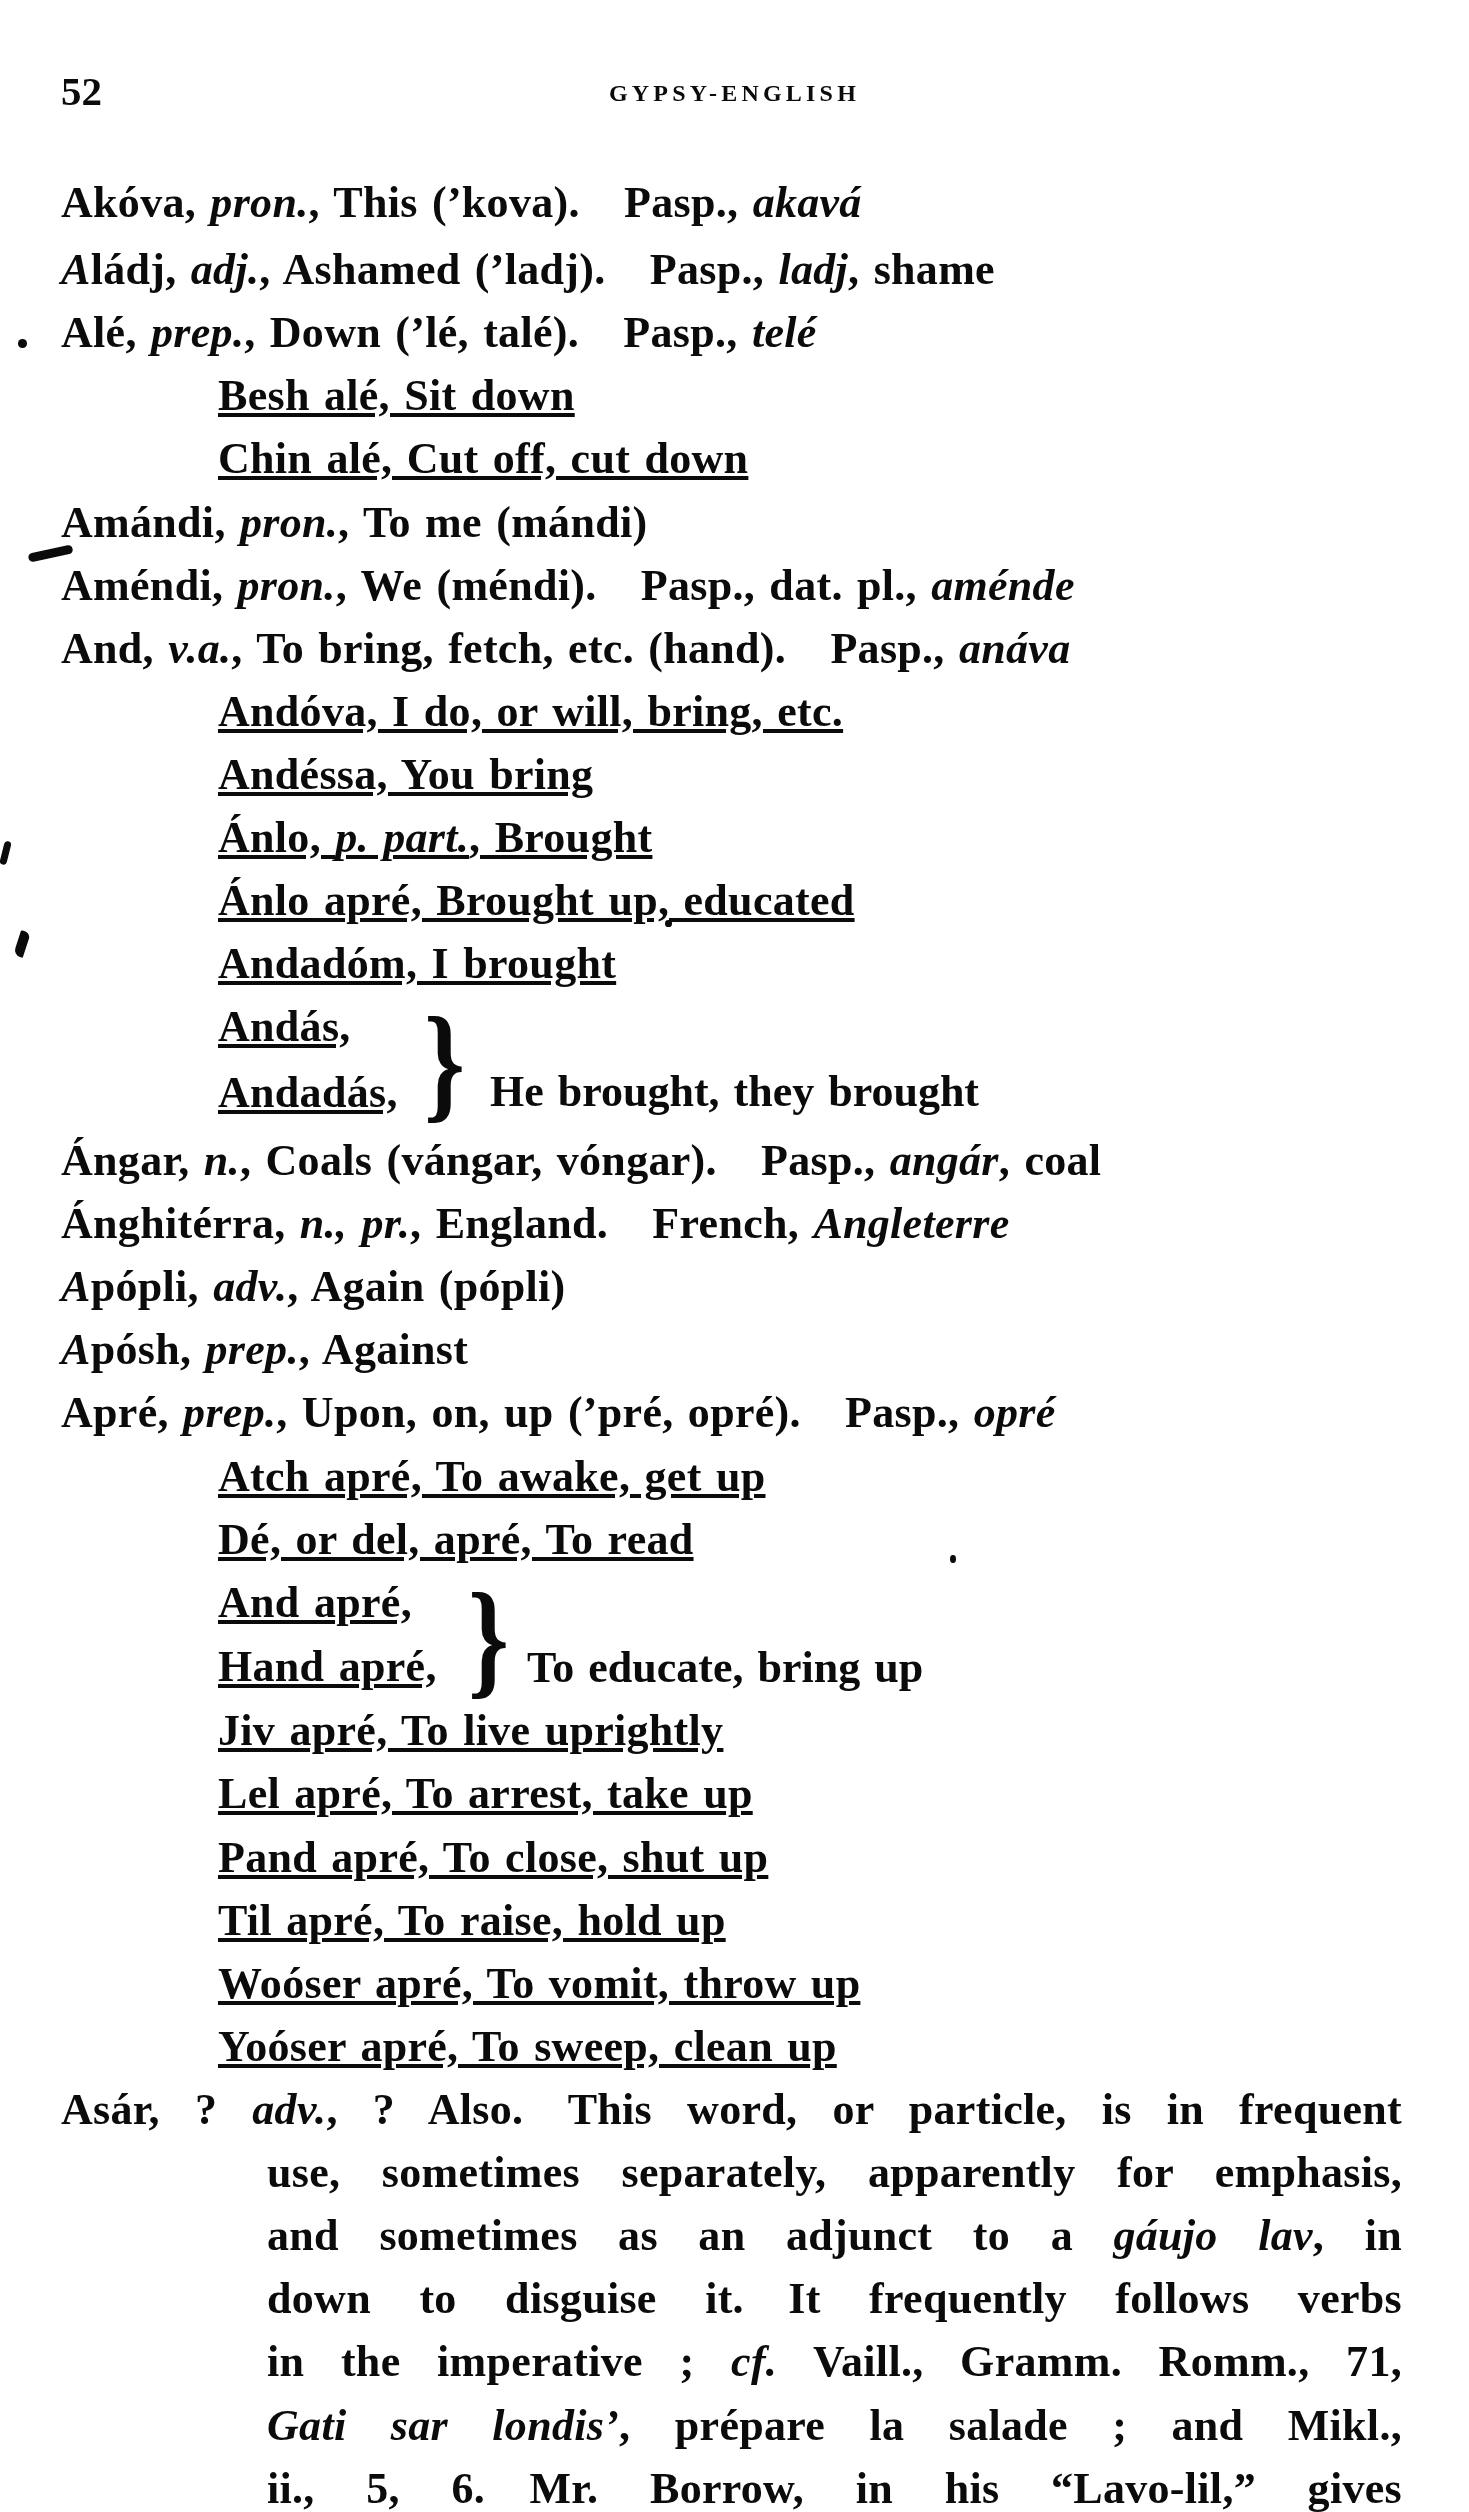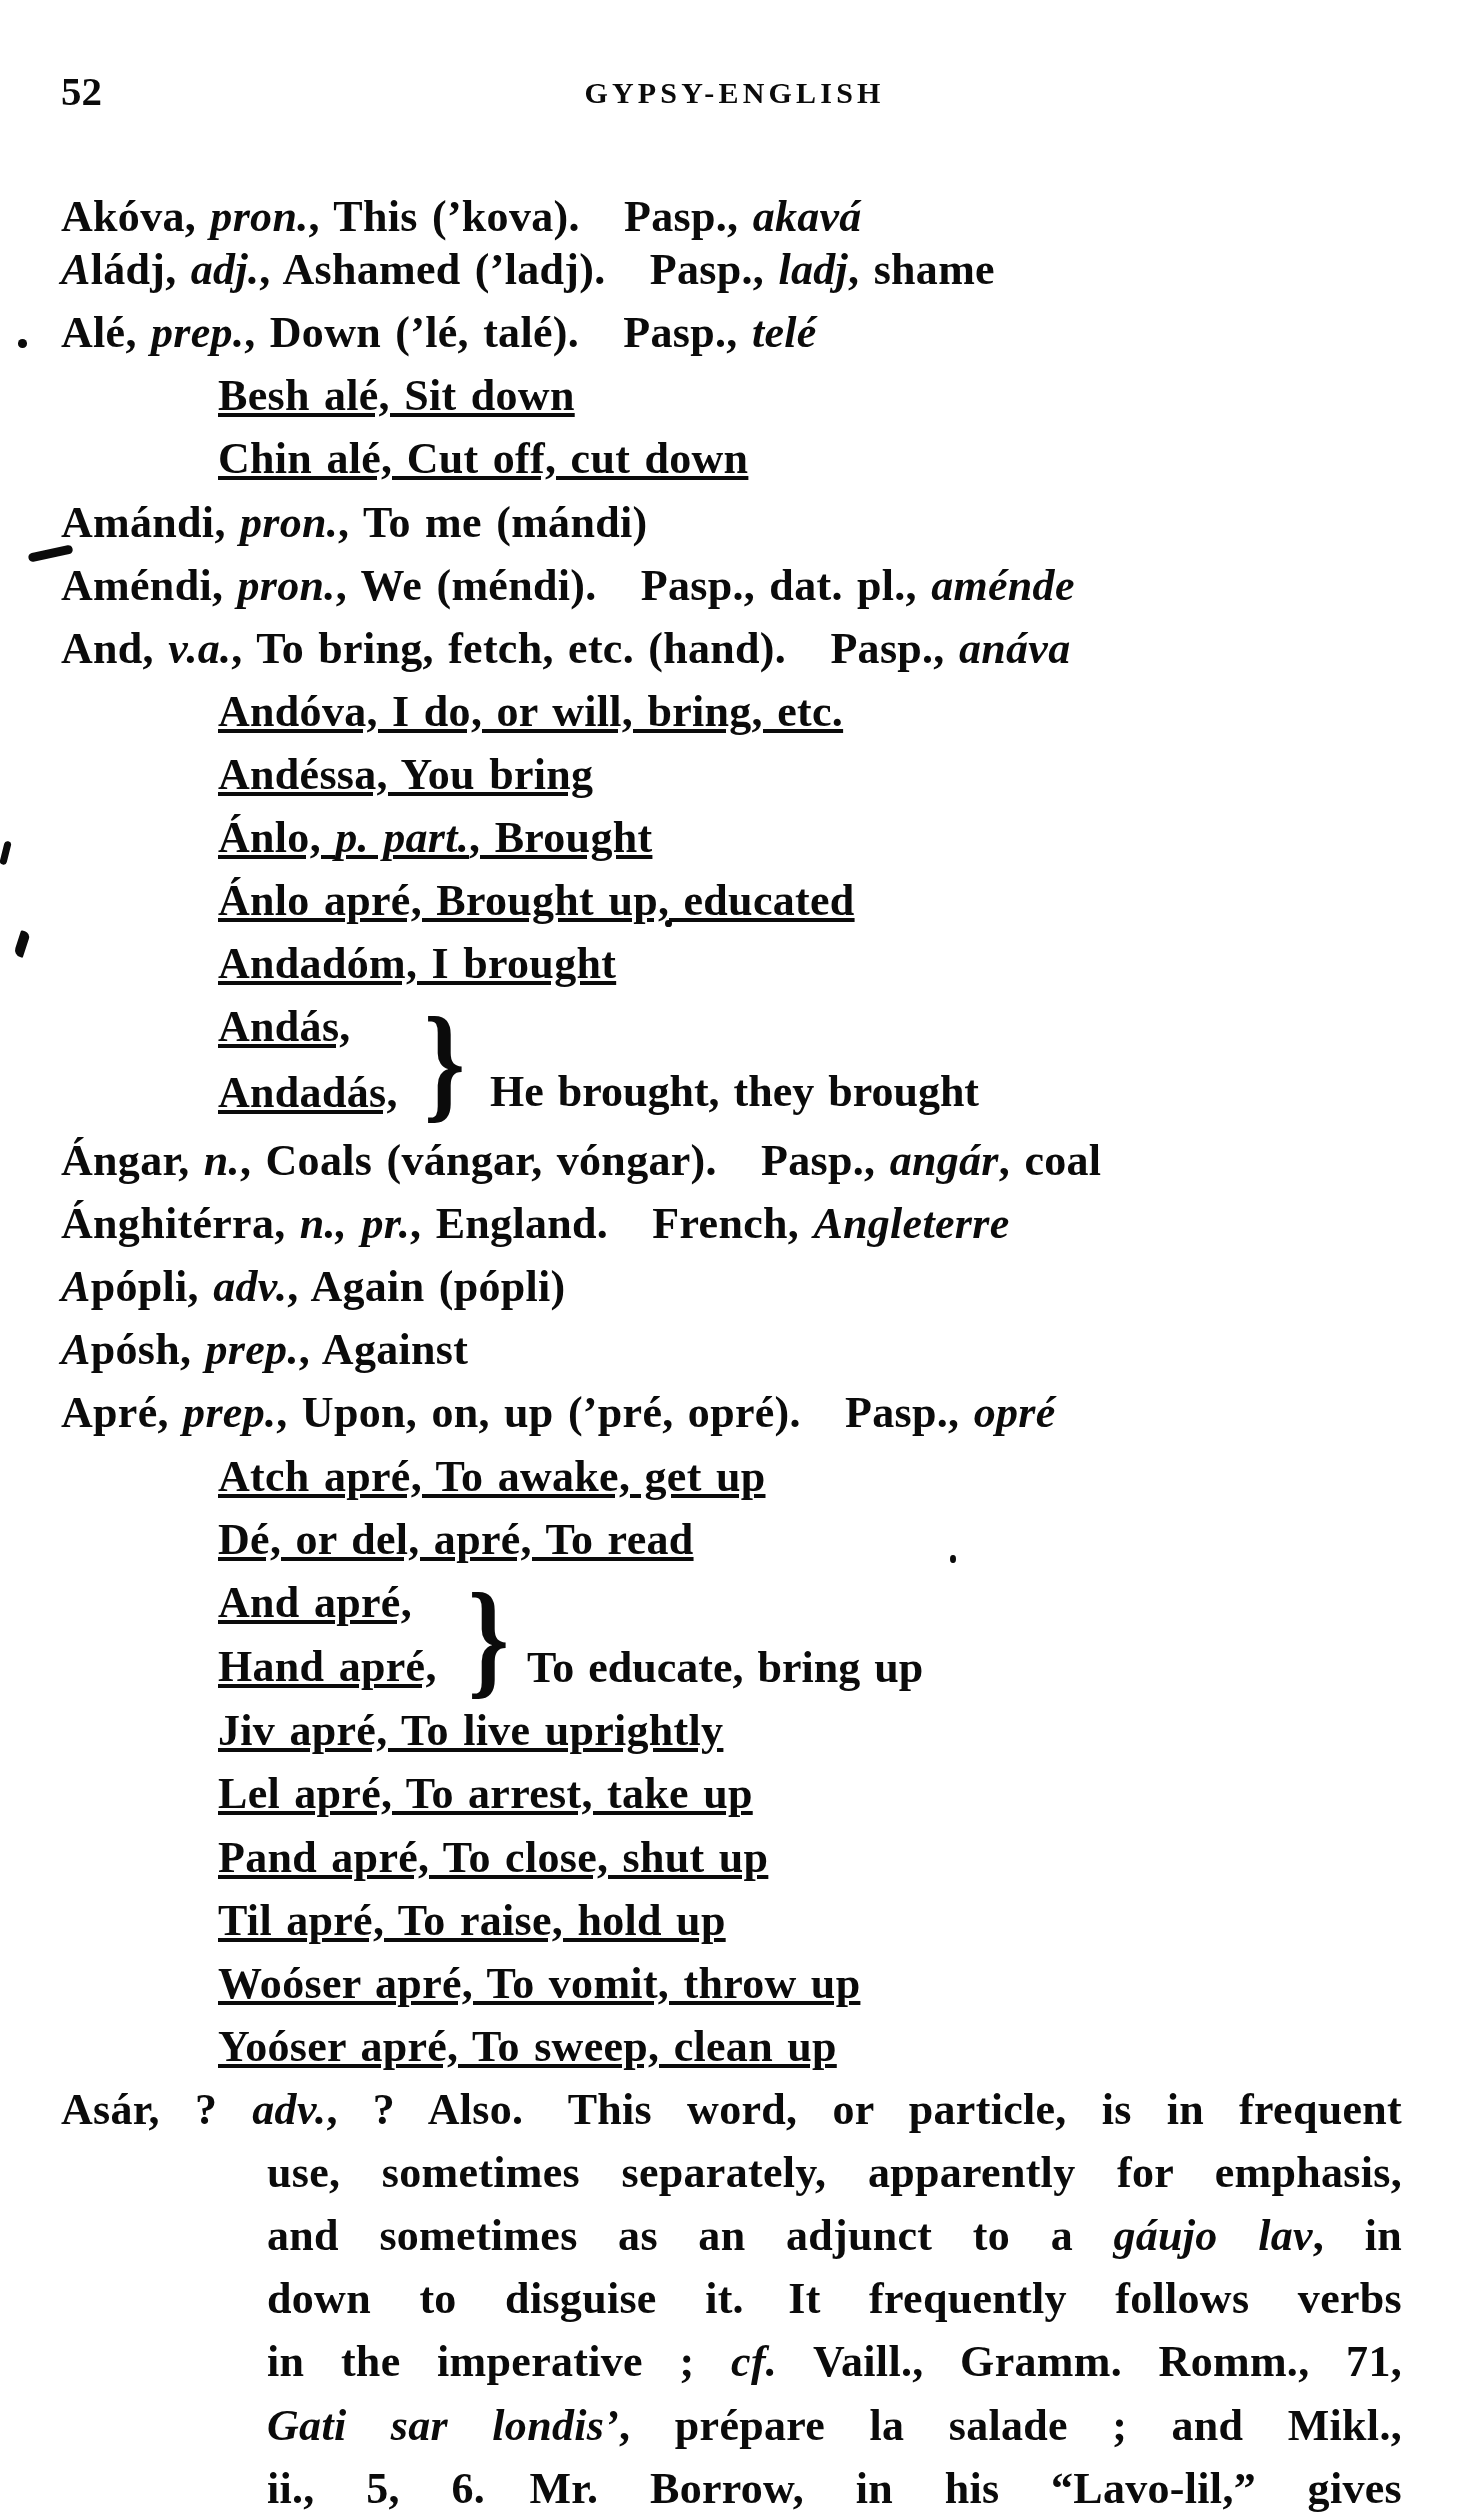--- a/index.html
+++ b/index.html
@@ -14,37 +14,37 @@
   }
   .i{font-style:italic;}
   .x0{left:61px;}
   .x1{left:218px;text-decoration:underline;}
   .x2{left:267px;}
   .just{white-space:normal;text-align:justify;}
   .just::after{content:"";display:inline-block;width:100%;height:0;}
   .pagenum{position:absolute;left:61px;top:68px;font-size:41px;line-height:47px;text-align:right;}
   .runhead{
     position:absolute;left:0;top:72px;width:100%;text-align:center;
-    font-size:30px;line-height:42px;letter-spacing:4.2px;
+    font-size:24px;line-height:42px;letter-spacing:4.2px;
   }
   .brace{
     position:absolute;font-size:130px;line-height:130px;font-weight:bold;
     transform:scaleX(.8);transform-origin:left top;
   }
   .bracetext{position:absolute;font-size:44px;line-height:50px;white-space:nowrap;word-spacing:3px;margin-top:32px;}
   .mark{position:absolute;background:#0b0b0b;}
   .dot{border-radius:50%;}
 </style>
 </head>
 <body>
 
 <div class="pagenum">52</div>
 <div class="runhead">GYPSY-ENGLISH</div>
 
-<div class="line x0" style="top:192px"><span>Akóva, </span><span class="i">pron.</span><span>, This (’kova). Pasp., </span><span class="i">akavá</span></div>
+<div class="line x0" style="top:178px"><span>Akóva, </span><span class="i">pron.</span><span>, This (’kova). Pasp., </span><span class="i">akavá</span></div>
 <div class="line x0" style="top:245px"><span class="i">A</span><span>ládj, </span><span class="i">adj.</span><span>, Ashamed (’ladj). Pasp., </span><span class="i">ladj</span><span>, shame</span></div>
 <div class="line x0" style="top:308px"><span>Alé, </span><span class="i">prep.</span><span>, Down (’lé, talé). Pasp., </span><span class="i">telé</span></div>
 <div class="line x1" style="top:371px"><span>Besh alé, Sit down</span></div>
 <div class="line x1" style="top:434px"><span>Chin alé, Cut off, cut down</span></div>
 <div class="line x0" style="top:498px"><span>Amándi, </span><span class="i">pron.</span><span>, To me (mándi)</span></div>
 <div class="line x0" style="top:561px"><span>Améndi, </span><span class="i">pron.</span><span>, We (méndi). Pasp., dat. pl., </span><span class="i">aménde</span></div>
 <div class="line x0" style="top:624px"><span>And, </span><span class="i">v.a.</span><span>, To bring, fetch, etc. (hand). Pasp., </span><span class="i">anáva</span></div>
 <div class="line x1" style="top:687px"><span>Andóva, I do, or will, bring, etc.</span></div>
 <div class="line x1" style="top:750px"><span>Andéssa, You bring</span></div>
 <div class="line x1" style="top:813px"><span>Ánlo, </span><span class="i">p. part.</span><span>, Brought</span></div>

